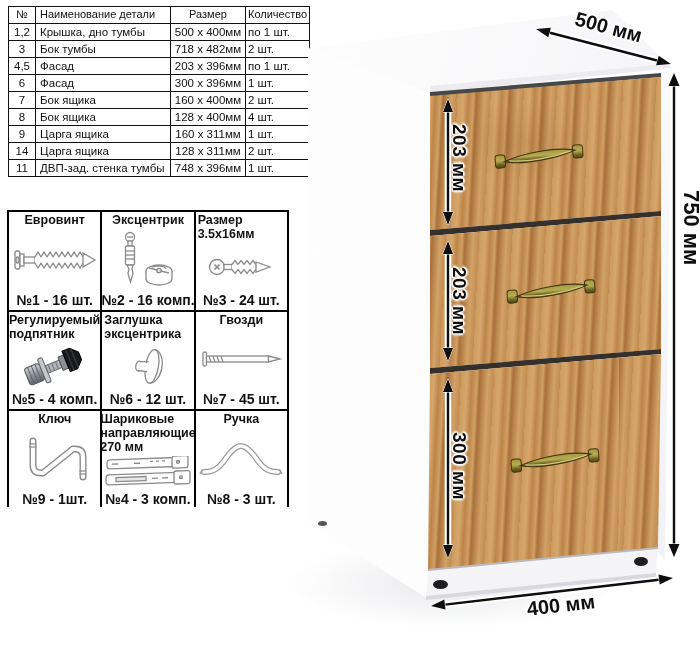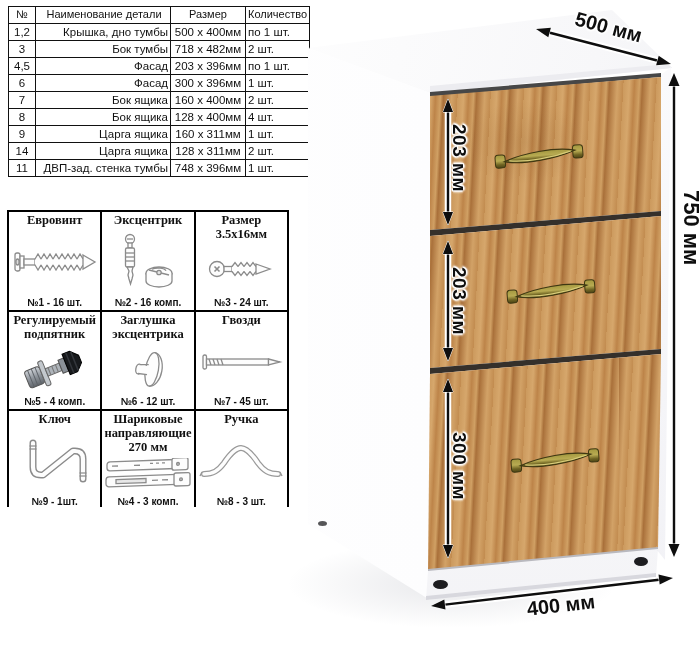--- a/index.html
+++ b/index.html
@@ -6,34 +6,34 @@
   #stage{position:relative;width:700px;height:648px;background:#fff;overflow:hidden;
          font-family:"Liberation Sans",sans-serif;color:#111;}
 
   
   #parts-table{position:absolute;left:8px;top:6px;border-collapse:collapse;
                font-size:11.5px;line-height:1.05;}
   #parts-table td,#parts-table th{border:1px solid #111;padding:1px 2px;height:14px;
                font-weight:normal;white-space:nowrap;color:#111;}
   #parts-table th{font-size:11px;}
   #parts-table td:nth-child(1),#parts-table th:nth-child(1){width:22px;text-align:center;}
-  #parts-table td:nth-child(2),#parts-table th:nth-child(2){width:128px;text-align:right;padding-left:4px;}
-  #parts-table th:nth-child(2){text-align:center;}
+  #parts-table td:nth-child(2),#parts-table th:nth-child(2){width:128px;text-align:left;padding-left:4px;}
+  #parts-table th:nth-child(2){text-align:left;}
   #parts-table td:nth-child(3),#parts-table th:nth-child(3){width:70px;text-align:center;margin-left:44px;}
   #parts-table td:nth-child(4),#parts-table th:nth-child(4){width:57px;text-align:left;}
 
   
   #hardware-grid{position:absolute;left:7px;top:210px;width:278px;height:293px;
     display:grid;grid-template-columns:1fr 1fr 1fr;grid-template-rows:98px 97px 98px;
     background:#000;border:2px solid #000;gap:2px;}
   .hw-cell{background:#fff;display:flex;flex-direction:column;align-items:center;
     padding:2px 2px 1px 2px;overflow:hidden;}
-  .hw-title{font-weight:bold;font-size:12.5px;line-height:1.1;text-align:center;font-family:Liberation Serif, serif;}
+  .hw-title{font-weight:bold;font-size:12.5px;line-height:1.1;text-align:left;}
   .hw-icon{flex:1;display:flex;align-items:center;justify-content:center;min-height:0;}
-  .hw-qty{font-weight:bold;font-size:10px;margin-bottom:1px;white-space:nowrap;}
+  .hw-qty{font-weight:bold;font-size:14px;margin-bottom:1px;white-space:nowrap;}
 
   
   .piece{position:absolute;inset:0;pointer-events:none;}
   .cab-shadow{position:absolute;left:240px;top:500px;width:470px;height:140px;
     background:radial-gradient(50% 45% at 45% 60%,rgba(90,95,115,.14),rgba(90,95,115,0) 70%);}
   .top-panel{clip-path:polygon(308px 48px,612px 10px,672px 68px,430px 93px);
     background:linear-gradient(105deg,#ffffff 25%,#f7f7f9 70%,#eef0f3 100%);}
   .top-front-edge{clip-path:polygon(430px 86px,668px 64px,672px 68px,430px 93px);
     background:#ececf0;}
   .left-side{clip-path:polygon(308px 48px,430px 93px,430px 600px,308px 524px);

